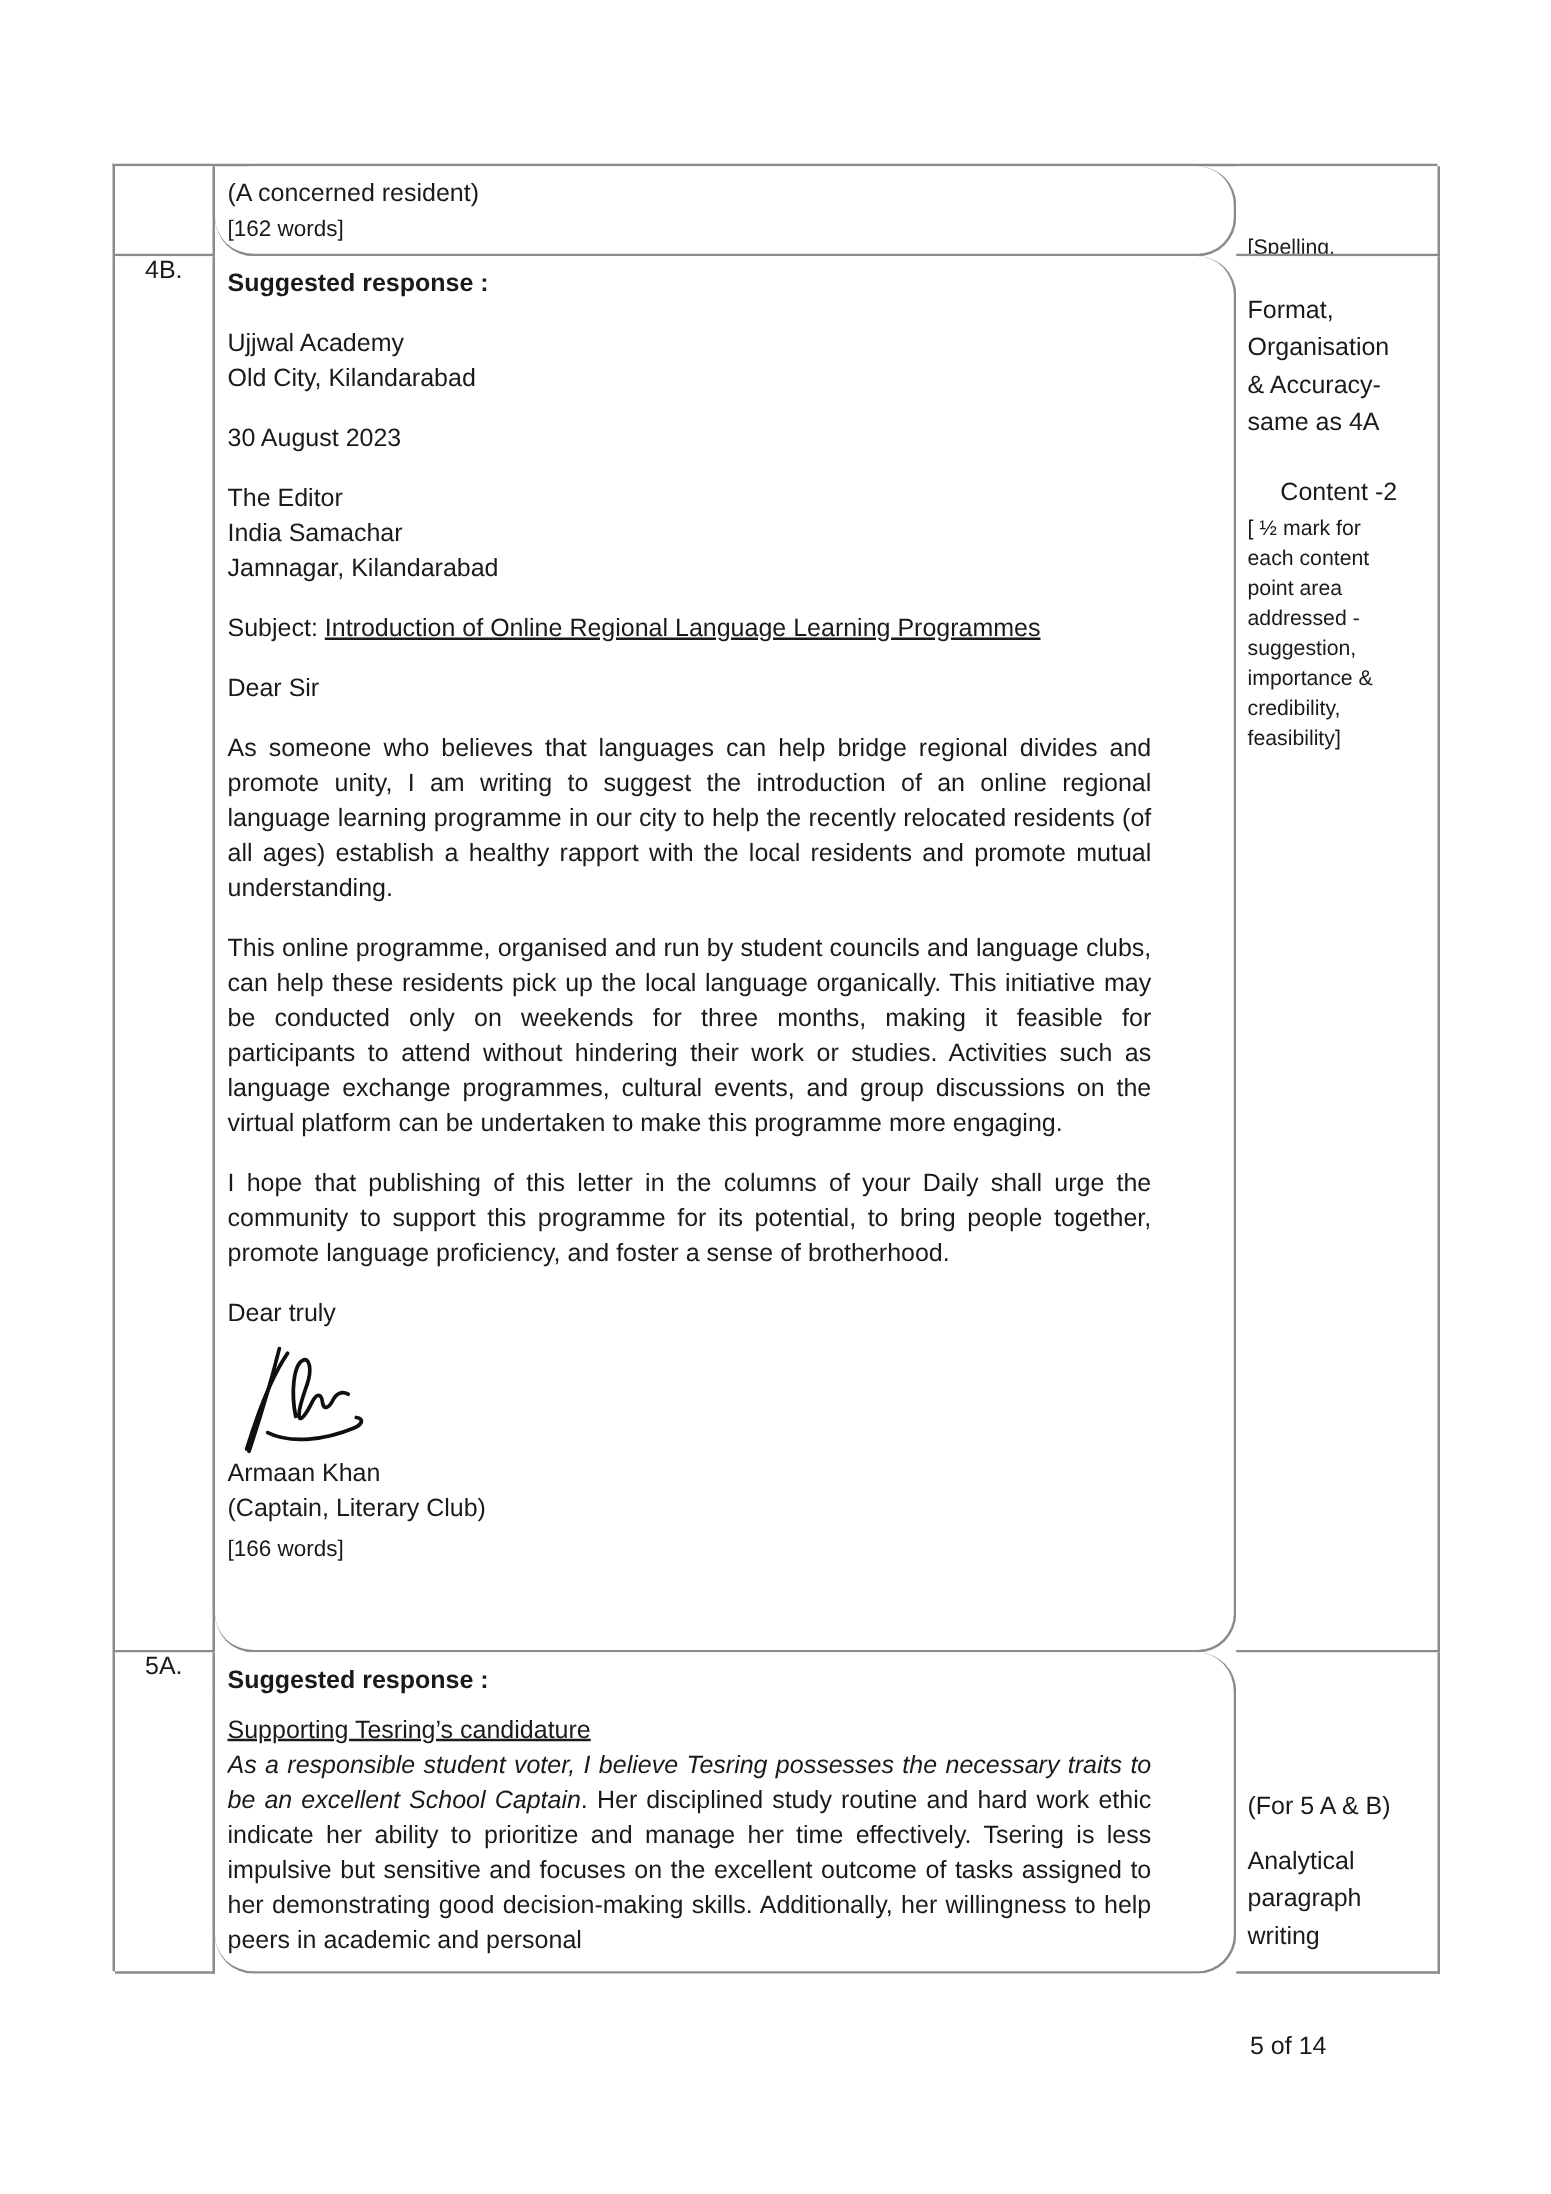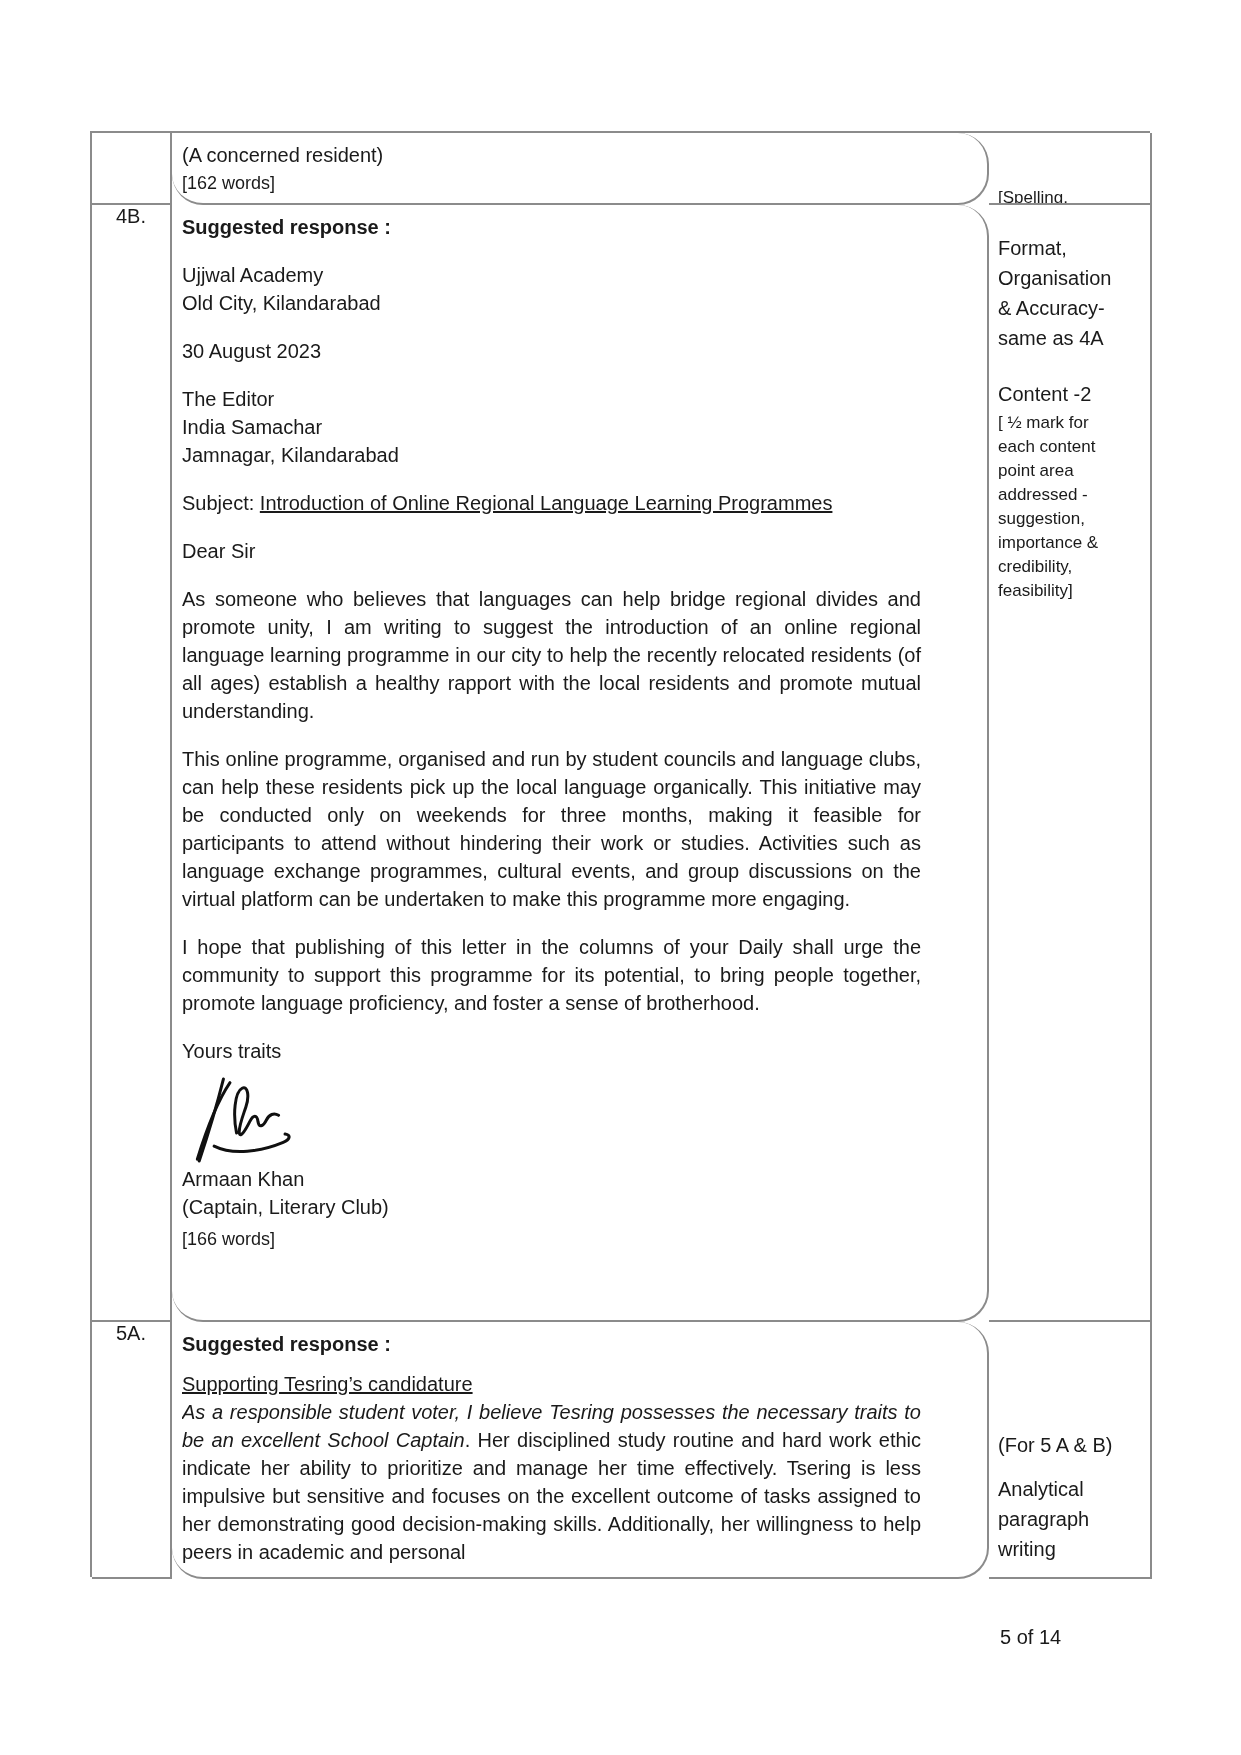--- a/index.html
+++ b/index.html
@@ -25,21 +25,21 @@
   .side-cell{padding:8px 6px 0 9px;font-size:20px;line-height:30px;}
   .side-small{font-size:17px;line-height:23px;padding-top:7px;}
   .pre{white-space:pre-line;margin-top:46px;}
   .just{text-align:justify;}
   .blk{margin-top:20px;}
   .bold{font-weight:bold;}
   .it{font-style:italic;}
   .ul{text-decoration:underline;margin-top:23px;}
   .word-count{font-size:18px;margin-top:4px;}
   .fmt-note{margin-top:20px;}
-  .content-head{margin-top:26px;}
+  .content-head{margin-top:26px;text-align:center;}
   .content-detail{font-size:17px;line-height:24px;margin-top:2px;white-space:pre-line;}
   .scope-note{margin-top:100px;}
   .type-note{margin-top:14px;white-space:pre-line;}
   .title-line{margin-top:12px;}
   .clip6{max-height:168px;overflow:hidden;}
   .signature{display:block;margin:12px 0 2px 6px;}
   .sig-stroke{fill:none;stroke:#101010;stroke-width:3.2;stroke-linecap:round;}
   .page-number{position:absolute;left:1000px;top:1626px;font-size:20px;}
 </style>
 </head>
@@ -65,21 +65,21 @@
 Old City, Kilandarabad</div>
     <div class="blk">30 August 2023</div>
     <div class="pre blk">The Editor
 India Samachar
 Jamnagar, Kilandarabad</div>
     <div class="blk"><span>Subject: </span><span class="ul">Introduction of Online Regional Language Learning Programmes</span></div>
     <div class="blk">Dear Sir</div>
     <div class="blk just">As someone who believes that languages can help bridge regional divides and promote unity, I am writing to suggest the introduction of an online regional language learning programme in our city to help the recently relocated residents (of all ages) establish a healthy rapport with the local residents and promote mutual understanding.</div>
     <div class="blk just">This online programme, organised and run by student councils and language clubs, can help these residents pick up the local language organically. This initiative may be conducted only on weekends for three months, making it feasible for participants to attend without hindering their work or studies. Activities such as language exchange programmes, cultural events, and group discussions on the virtual platform can be undertaken to make this programme more engaging.</div>
     <div class="blk just">I hope that publishing of this letter in the columns of your Daily shall urge the community to support this programme for its potential, to bring people together, promote language proficiency, and foster a sense of brotherhood.</div>
-    <div class="blk">Yours traits</div>
+    <div class="blk">Dear truly</div>
     <svg class="signature" viewBox="0 0 120 92" width="112" height="86" xmlns="http://www.w3.org/2000/svg">
       <path class="sig-stroke" d="M10 88 C18 62 30 28 45 6"></path>
       <path class="sig-stroke" d="M38 2 C30 34 20 66 12 90"></path>
       <path class="sig-stroke" d="M52 60 C48 40 50 16 58 12 C64 9 66 20 62 32 C58 44 54 54 55 60 C56 66 62 56 66 48 C70 40 74 40 75 48 C76 54 80 54 84 46 C87 40 92 38 97 41"></path>
       <path class="sig-stroke" d="M28 74 C48 84 78 80 102 70 C109 67 111 62 104 61"></path>
     </svg>
     <div>Armaan Khan</div>
     <div>(Captain, Literary Club)</div>
     <div class="word-count">[166 words]</div>
   </div>

